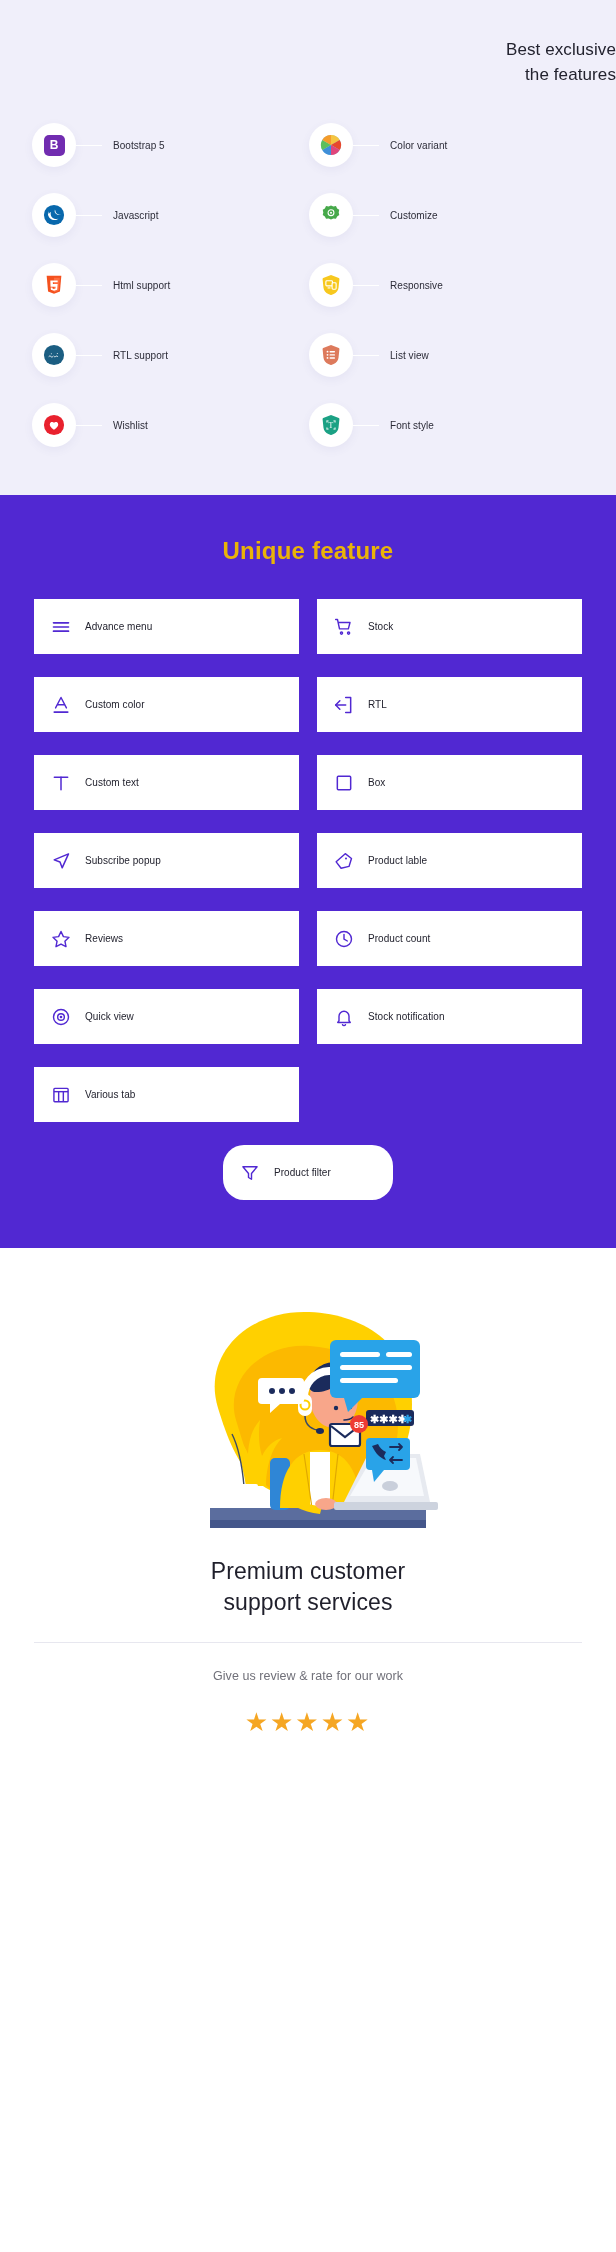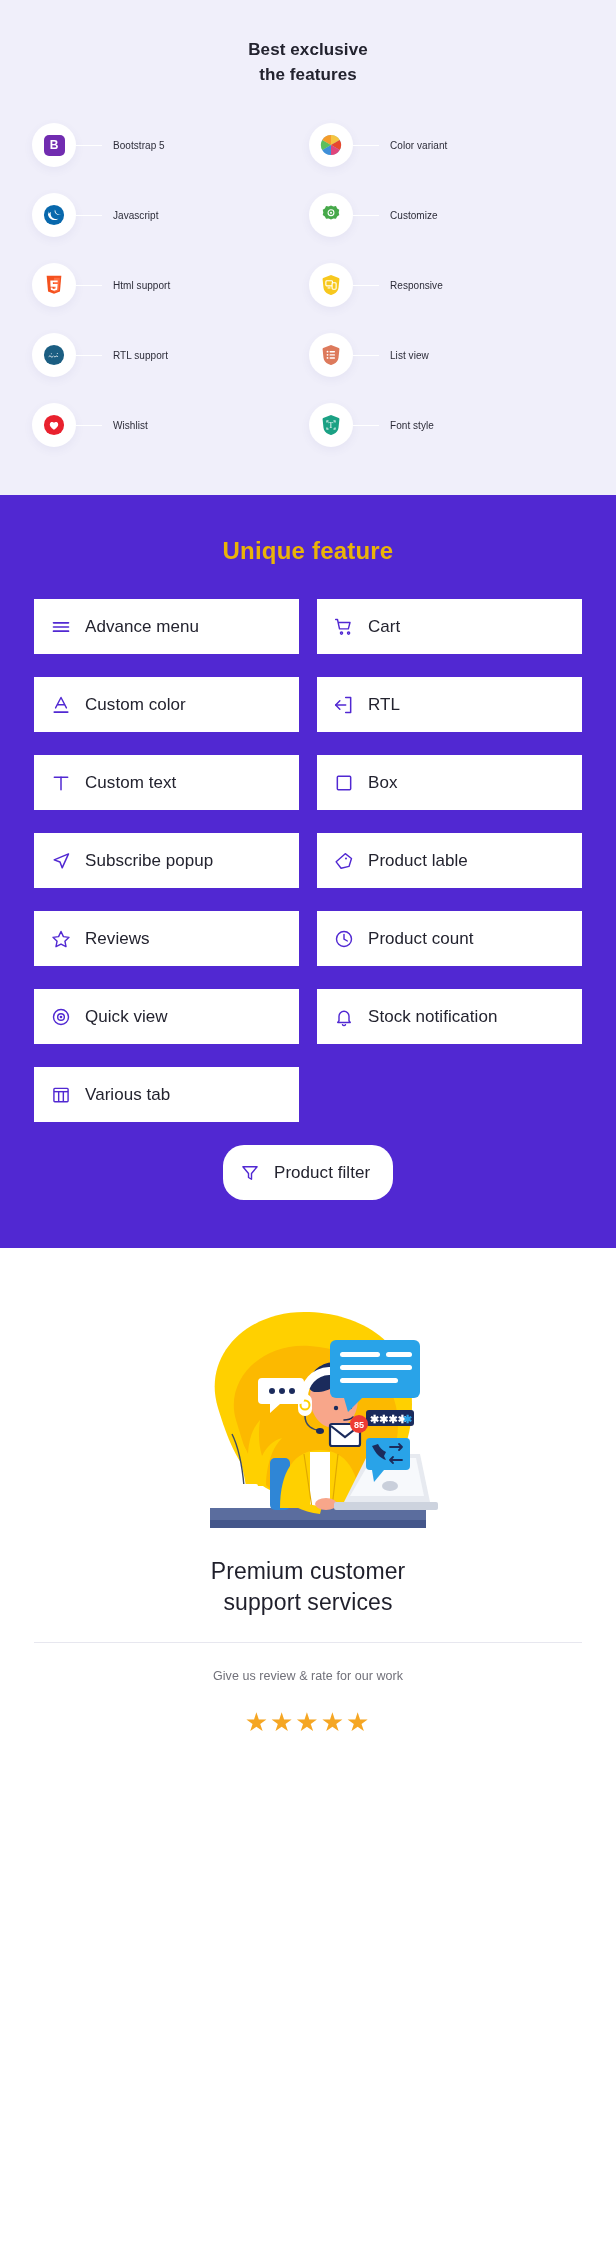--- a/index.html
+++ b/index.html
@@ -10,23 +10,23 @@
     width:616px;
     -webkit-font-smoothing:antialiased;
   }
 
   
   .sec-exclusive {
     background:#f0effa;
     padding:38px 0 48px 0;
   }
   .sec-exclusive h2 {
-    text-align:center;
+    text-align:right;
     font-size:17px;
-    font-weight:700;
+    font-weight:400;
     line-height:1.45;
     color:#23232f;
     letter-spacing:.1px;
   }
   .excl-grid {
     margin-top:36px;
     display:grid;
     grid-template-columns:1fr 1fr;
     row-gap:26px;
     padding:0 30px 0 32px;
@@ -84,21 +84,21 @@
   }
   .feat-card {
     background:#ffffff;
     height:55px;
     display:flex;
     align-items:center;
     padding-left:17px;
   }
   .feat-card .fi { flex:0 0 22px; display:flex; align-items:center; }
   .feat-card .fl {
-    font-size:17px;
+    font-size:10px;
     color:#23232f;
     margin-left:12px;
     white-space:nowrap;
     letter-spacing:.05px;
   }
   .feat-last-wrap { display:flex; justify-content:center; margin-top:23px; }
   .feat-last { width:170px;border-radius:21px; }
 
   
   .sec-support { background:#ffffff; padding:42px 0 54px 0; }
@@ -293,21 +293,21 @@
 
 
     <div class="feat-card">
       <span class="fi">
         <svg width="20" height="20" viewBox="0 0 24 24" fill="none" stroke="#5128d2" stroke-width="1.7" stroke-linecap="round" stroke-linejoin="round">
             <path d="M2 3h2.2l2.4 11.2h10.6l2-7.6H6"></path>
             <circle cx="9" cy="19.3" r="1.3"></circle>
             <circle cx="17.5" cy="19.3" r="1.3"></circle>
           </svg>
       </span>
-      <span class="fl">Cart</span>
+      <span class="fl">Stock</span>
     </div>
 
     <div class="feat-card">
       <span class="fi">
         <svg width="20" height="20" viewBox="0 0 24 24" fill="none" stroke="#5128d2" stroke-width="1.7" stroke-linecap="round" stroke-linejoin="round">
             <path d="M5.5 15.5 12 3l6.5 12.5"></path>
             <line x1="8" y1="11.6" x2="16" y2="11.6"></line>
             <line x1="4" y1="20.5" x2="20" y2="20.5" stroke-width="2.2"></line>
           </svg>
       </span>

